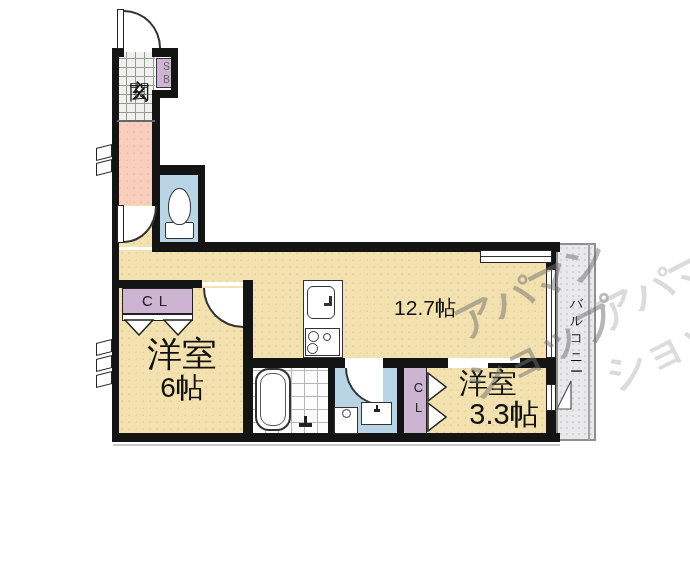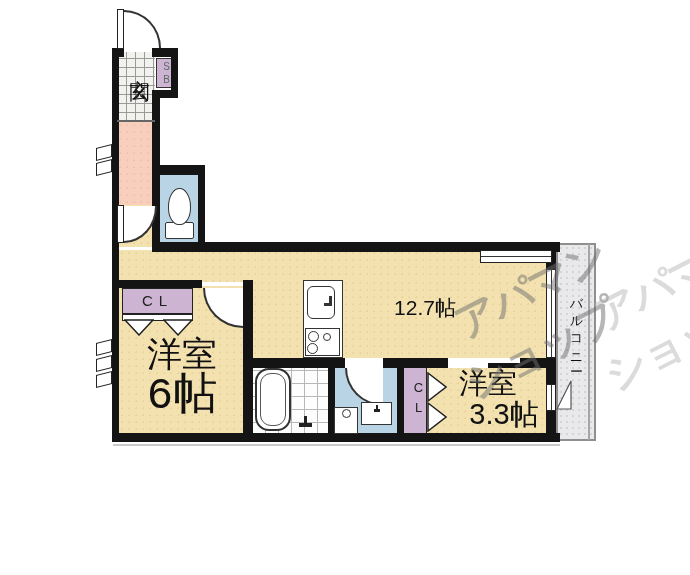--- a/index.html
+++ b/index.html
@@ -148,21 +148,21 @@
 
   <div class="abs" style="left:117px;top:120px;width:38px;height:2px;background:#666;"></div>
   <div class="abs" style="left:113px;top:444px;width:447px;height:2px;background:#c9c9c9;"></div>
 
   <div class="abs lbl vlabel" style="left:126px;top:64px;width:24px;height:62px;font-size:20px;letter-spacing:3px;">玄関</div>
   <div class="abs lbl vlabel" style="left:159px;top:61px;width:12px;height:26px;font-size:10px;letter-spacing:2px;color:#5a6a62;">SB</div>
   <div class="abs lbl center" style="left:122px;top:293px;width:71px;font-size:15px;letter-spacing:6px;color:#222;">CL</div>
   <div class="abs lbl vlabel" style="left:407px;top:380px;width:18px;height:48px;font-size:13px;letter-spacing:5px;color:#222;">CL</div>
   <div class="abs lbl center" style="left:325px;top:297px;width:200px;font-size:21px;">12.7帖</div>
   <div class="abs lbl center" style="left:119px;top:336px;width:126px;font-size:35px;">洋室</div>
-  <div class="abs lbl center" style="left:119px;top:374px;width:126px;font-size:44px;font-family:Liberation Mono, monospace;">6帖</div>
+  <div class="abs lbl center" style="left:119px;top:374px;width:126px;font-size:28px;">6帖</div>
   <div class="abs lbl center" style="left:430px;top:369px;width:116px;font-size:29px;">洋室</div>
   <div class="abs lbl center" style="left:440px;top:400px;width:128px;font-size:29px;">3.3帖</div>
   <div class="abs lbl vlabel" style="left:561px;top:289px;width:22px;height:130px;font-size:13px;letter-spacing:4px;">バルコニー</div>
 
   <div class="abs lbl wm" style="left:448px;top:308px;font-size:42px;color:rgba(110,110,110,.5);">アパマン</div>
   <div class="abs lbl wm" style="left:458px;top:368px;font-size:42px;color:rgba(110,110,110,.5);">ショップ</div>
   <div class="abs lbl wm" style="left:588px;top:300px;font-size:42px;color:rgba(175,175,175,.45);">アパマン</div>
   <div class="abs lbl wm" style="left:598px;top:360px;font-size:42px;color:rgba(175,175,175,.45);">ショップ</div>
 
 </div>

